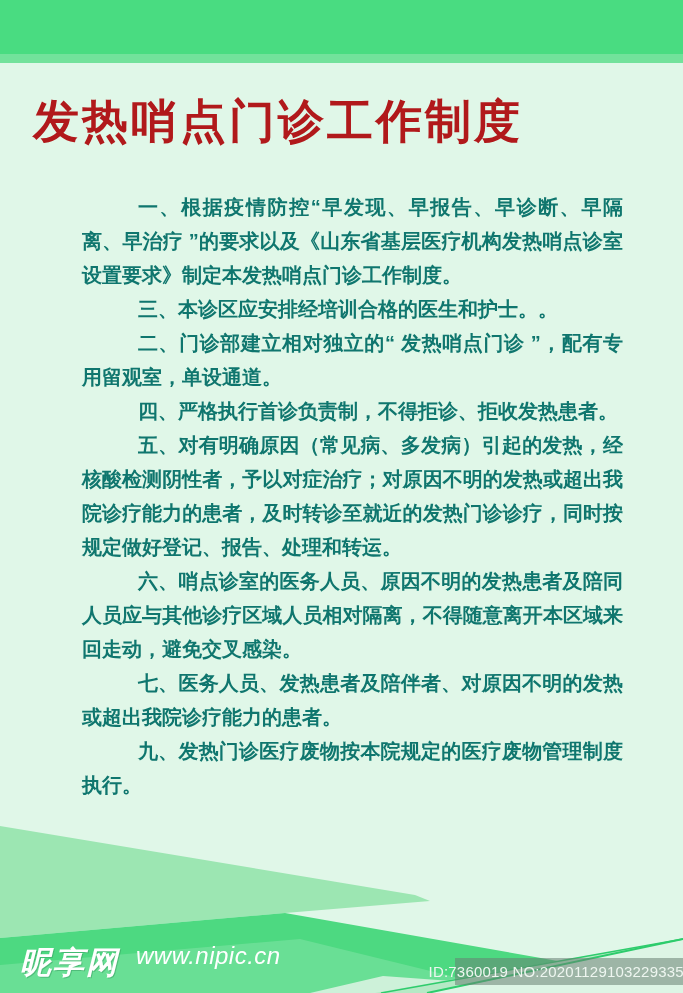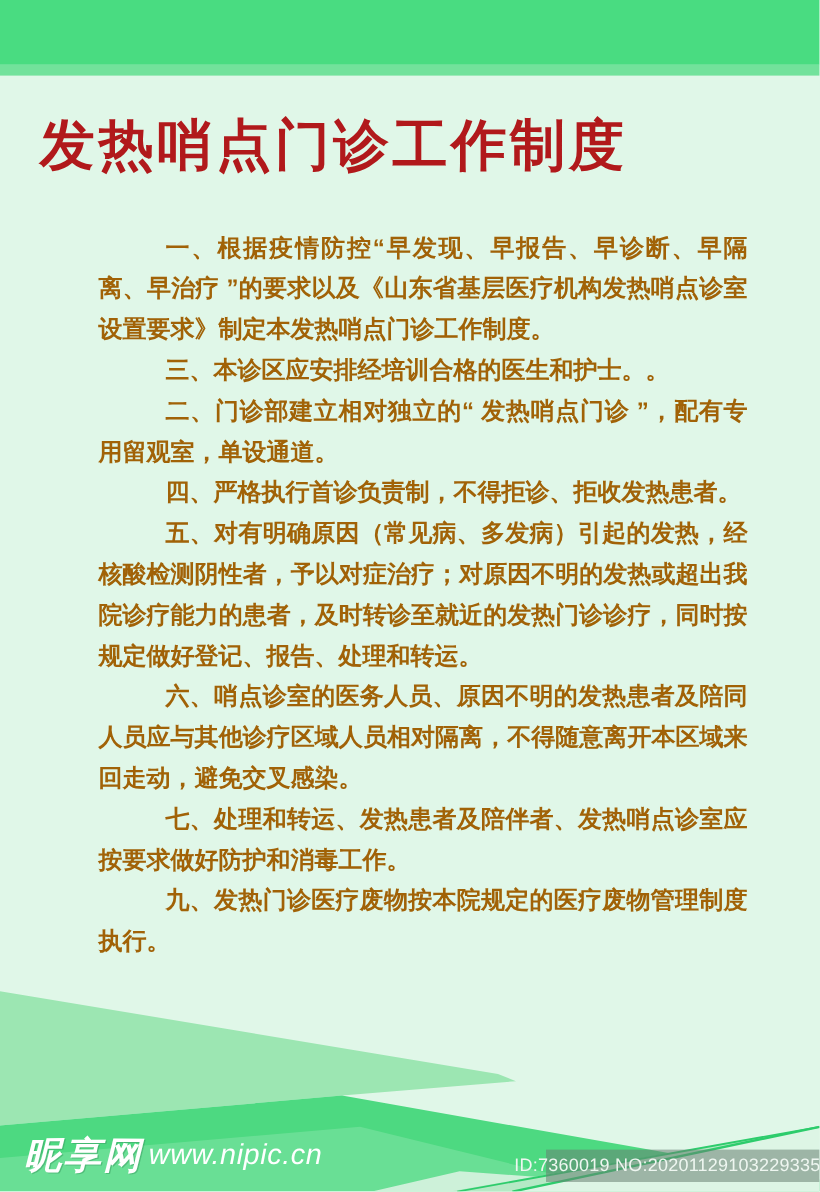--- a/index.html
+++ b/index.html
@@ -26,36 +26,36 @@
     font-family: "Liberation Serif", "DejaVu Serif", serif;
     font-weight: bold;
     font-size: 46px;
     line-height: 1.2;
     letter-spacing: 3px;
     color: #b1191b;
   }
   .content {
     position: absolute; top: 190px; left: 82px;
     width: 541px;
-    color: #a16207;
+    color: #0f766e;
     font-size: 20px;
     font-weight: bold;
     line-height: 34px;
     text-align: justify;
     letter-spacing: 0;
   }
   .content p { margin: 0; text-indent: 56px; }
   .decor {
     position: absolute; left: 0; bottom: 0;
     width: 683px; height: 180px;
     display: block;
   }
   .watermark {
     position: absolute; left: 20px; bottom: 9px;
-    display: flex; align-items: center; gap: 5px;
+    display: flex; align-items: flex-start; gap: 17px;
     color: #ffffff; white-space: nowrap;
   }
   .wm-logo {
     font-size: 31px; font-weight: bold; font-style: italic;
     letter-spacing: 2px;
     text-shadow: 1px 1px 0 rgba(60,160,100,0.55);
   }
   .wm-url {
     font-size: 24px; font-weight: normal; font-style: italic;
     letter-spacing: 0.5px;
@@ -90,21 +90,21 @@
 
 <h1 class="title">发热哨点门诊工作制度</h1>
 
 <div class="content">
   <p>一、根据疫情防控“早发现、早报告、早诊断、早隔离、早治疗 ”的要求以及《山东省基层医疗机构发热哨点诊室设置要求》制定本发热哨点门诊工作制度。</p>
   <p>三、本诊区应安排经培训合格的医生和护士。。</p>
   <p>二、门诊部建立相对独立的“ 发热哨点门诊 ”，配有专用留观室，单设通道。</p>
   <p>四、严格执行首诊负责制，不得拒诊、拒收发热患者。</p>
   <p>五、对有明确原因（常见病、多发病）引起的发热，经核酸检测阴性者，予以对症治疗；对原因不明的发热或超出我院诊疗能力的患者，及时转诊至就近的发热门诊诊疗，同时按规定做好登记、报告、处理和转运。</p>
   <p>六、哨点诊室的医务人员、原因不明的发热患者及陪同人员应与其他诊疗区域人员相对隔离，不得随意离开本区域来回走动，避免交叉感染。</p>
-  <p>七、处理和转运、发热患者及陪伴者、发热哨点诊室应按要求做好防护和消毒工作。</p>
+  <p>七、医务人员、发热患者及陪伴者、对原因不明的发热或超出我院诊疗能力的患者。</p>
   <p>九、发热门诊医疗废物按本院规定的医疗废物管理制度执行。</p>
 </div>
 
 <div class="watermark">
   <span class="wm-logo">昵享网</span>
   <span class="wm-url">www.nipic.cn</span>
 </div>
 
 <div class="idbar">ID:7360019 NO:20201129103229335176</div>
 

